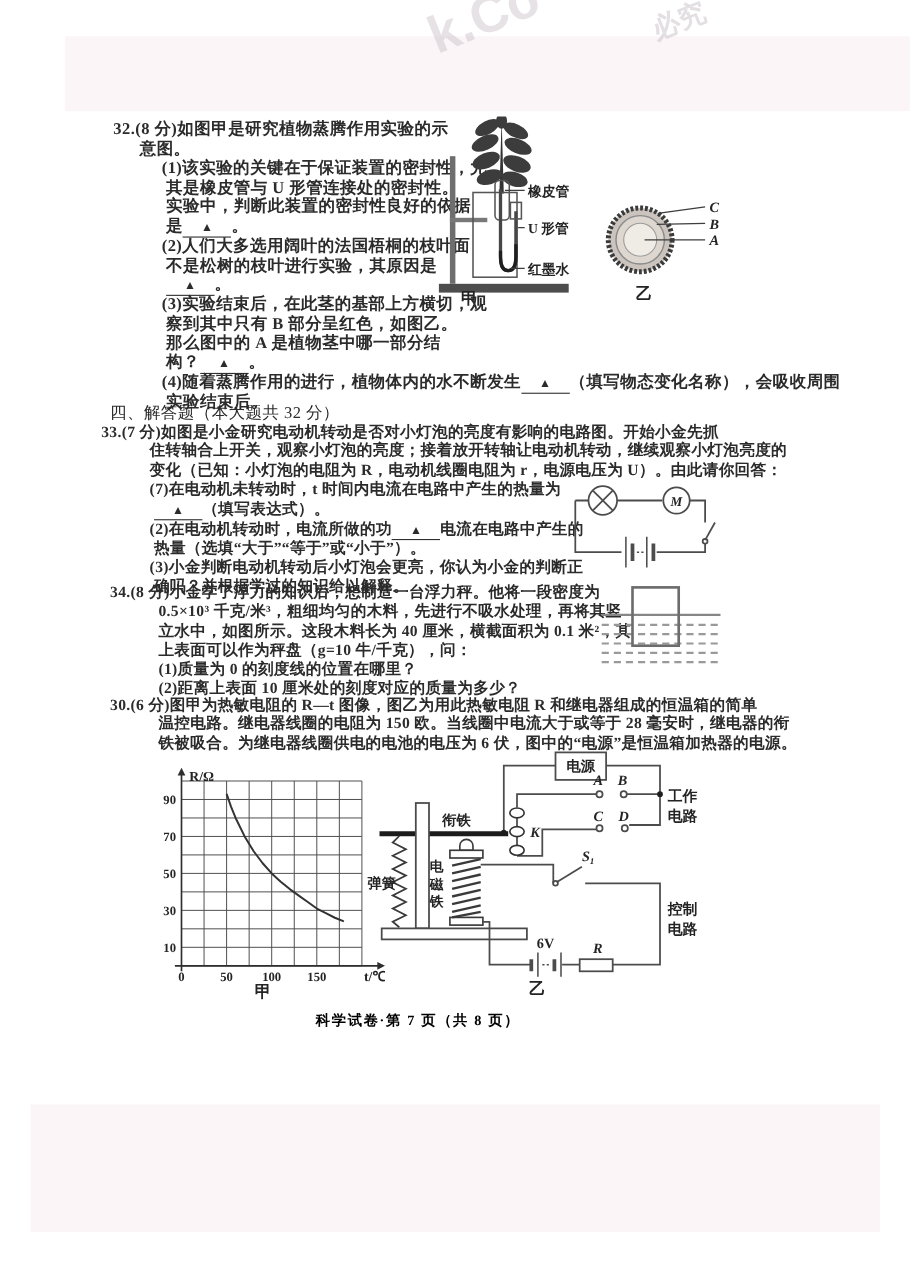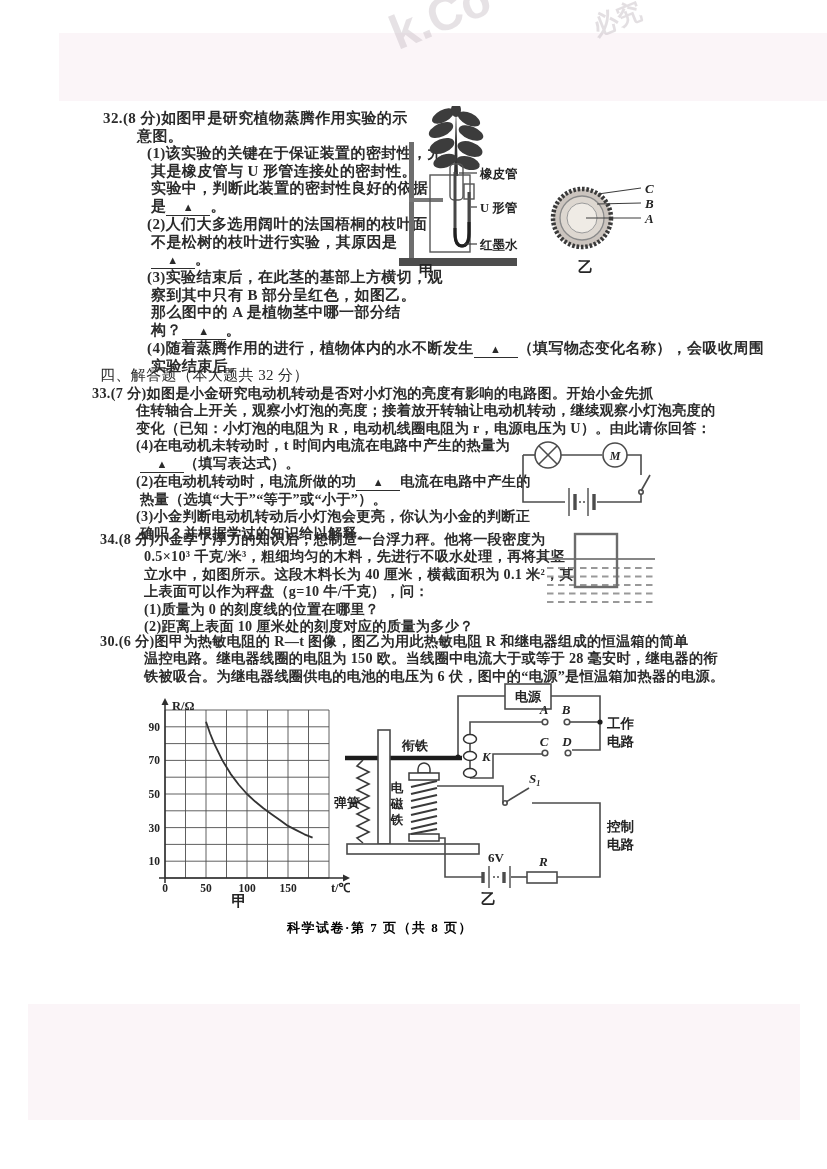--- a/index.html
+++ b/index.html
@@ -8,21 +8,21 @@
   .band{position:absolute;background:#fbf5f8}
   #band-top{left:59px;top:33px;width:768px;height:68px}
   #band-bottom{left:28px;top:1004px;width:772px;height:116px}
   .wm{position:absolute;font-family:"Liberation Sans",sans-serif;font-weight:700;pointer-events:none}
   #wm1{left:388px;top:-12px;font-size:48px;color:rgba(196,187,193,.42);transform:rotate(-22deg)}
   #wm2{left:592px;top:2px;font-size:25px;color:rgba(200,191,197,.5);transform:rotate(-22deg)}
   .tb{position:absolute;white-space:nowrap;font-weight:600}
   .q32{font-size:15px;line-height:17.6px;letter-spacing:.4px}
   .qs{font-size:14.2px;line-height:17.4px;letter-spacing:.3px}
   .ln{white-space:nowrap}
-  .m1{margin-left:34px}
+  .m1{margin-left:24px}
   .m2{margin-left:44px}
   .m3{margin-left:48px}
   #sec4{left:100px;top:366px;font-size:15px;font-weight:400;letter-spacing:.4px}
   #q32{left:103px;top:110px}
   #q33{left:92px;top:385px}
   #q34{left:100px;top:531px}
   #q35{left:100px;top:633px}
   #footer{left:100px;top:919px;width:560px;text-align:center;font-size:13px;
           letter-spacing:1.5px;font-weight:600;color:#000000}
   .blank{display:inline-block;min-width:38px;text-align:center;border-bottom:1.6px solid #2e2e2e;
@@ -102,21 +102,21 @@
   <text x="105" y="47" font-size="13" class="it">A</text>
   <text x="38" y="96" font-size="15">乙</text>
 </svg>
 
 <div class="tb" id="sec4">四、解答题（本大题共 32 分）</div>
 
 <div class="tb qs" id="q33">
   <div class="ln">33.(7 分)如图是小金研究电动机转动是否对小灯泡的亮度有影响的电路图。开始小金先抓</div>
   <div class="ln m2">住转轴合上开关，观察小灯泡的亮度；接着放开转轴让电动机转动，继续观察小灯泡亮度的</div>
   <div class="ln m2">变化（已知：小灯泡的电阻为 R，电动机线圈电阻为 r，电源电压为 U）。由此请你回答：</div>
-  <div class="ln m2">(4)在电动机未转动时，t 时间内电流在电路中产生的热量为</div>
+  <div class="ln m2">(7)在电动机未转动时，t 时间内电流在电路中产生的热量为</div>
   <div class="ln m3"><span class="blank">▲</span>（填写表达式）。</div>
   <div class="ln m2">(2)在电动机转动时，电流所做的功<span class="blank">▲</span>电流在电路中产生的</div>
   <div class="ln m3">热量（选填“大于”“等于”或“小于”）。</div>
   <div class="ln m2">(3)小金判断电动机转动后小灯泡会更亮，你认为小金的判断正</div>
   <div class="ln m3">确吗？并根据学过的知识给以解释。</div>
 </div>
 
 <svg class="fig" id="fig-circuit33" style="left:503px;top:430px" width="155" height="100" viewBox="0 0 155 100">
   <path class="wire" d="M58,25 H99"></path>
   <path class="wire" d="M20,25 H32"></path>

